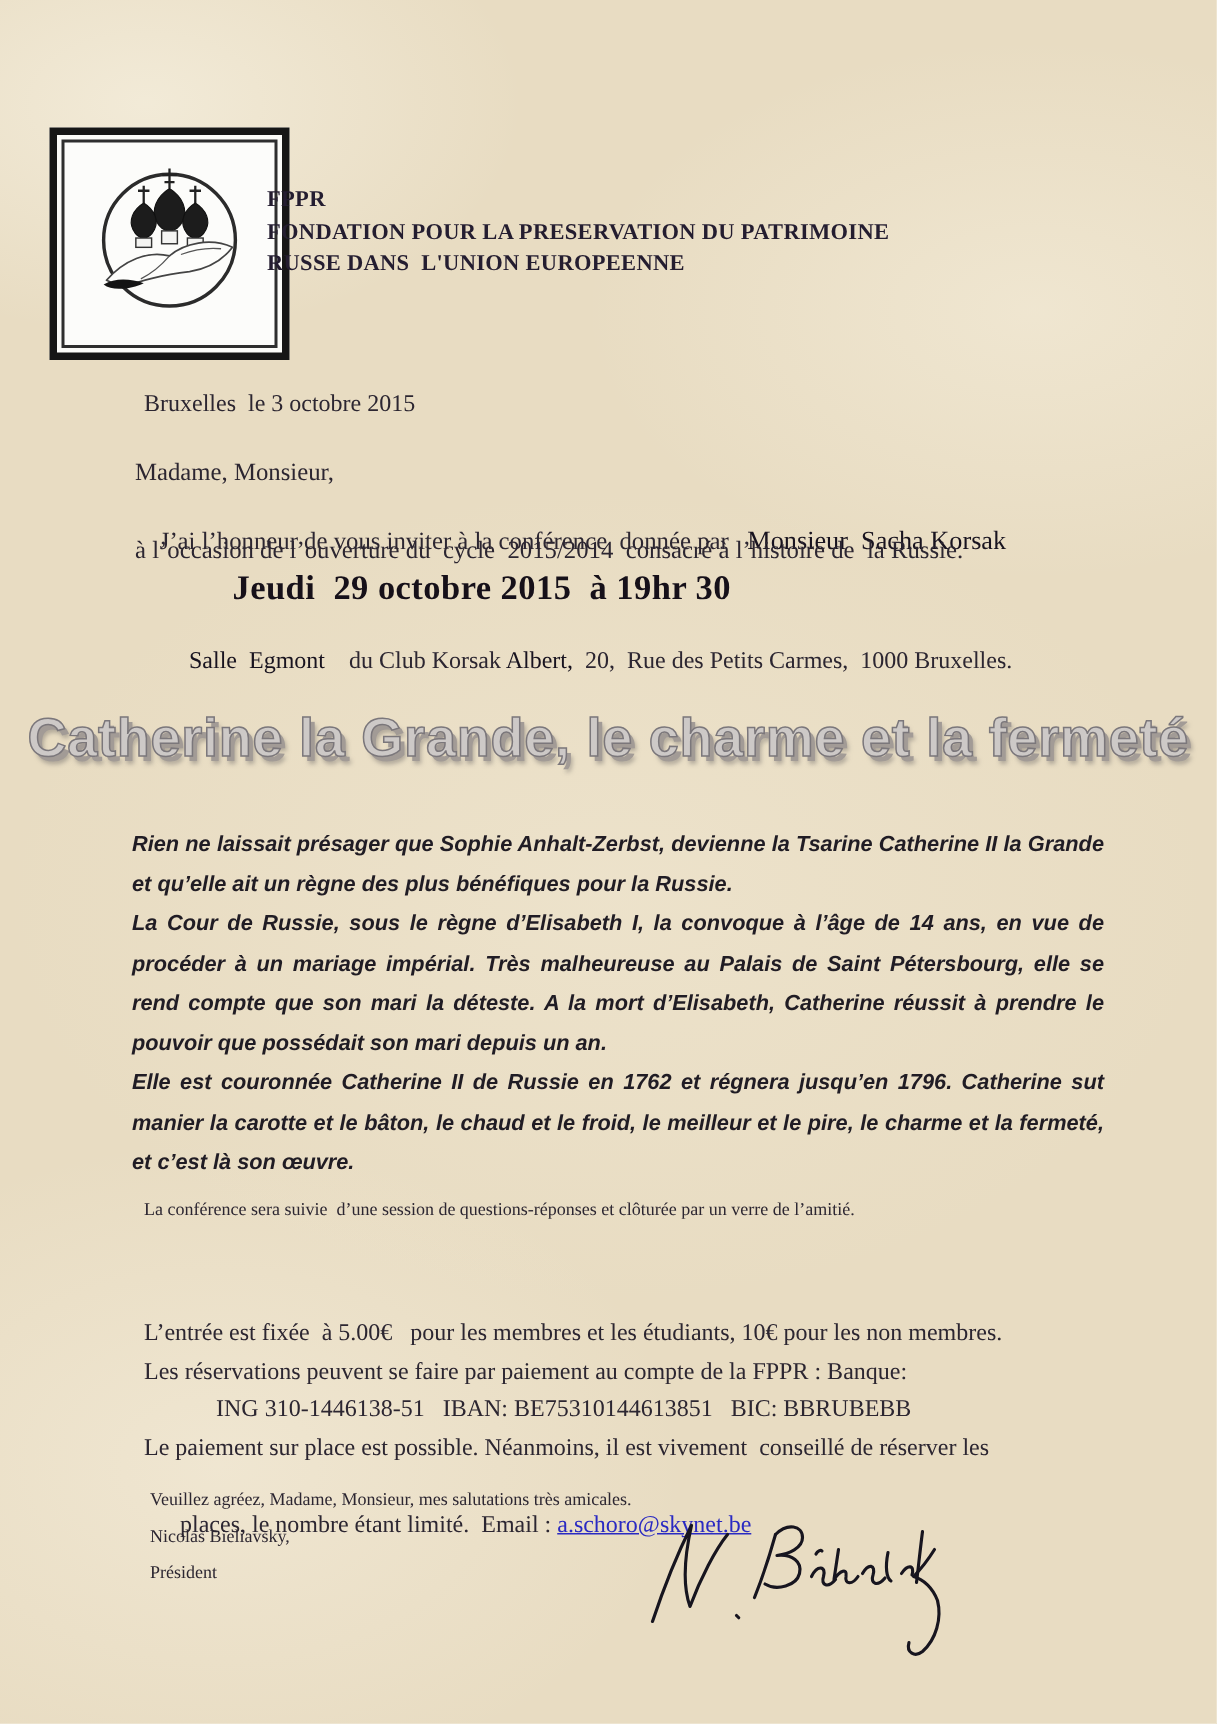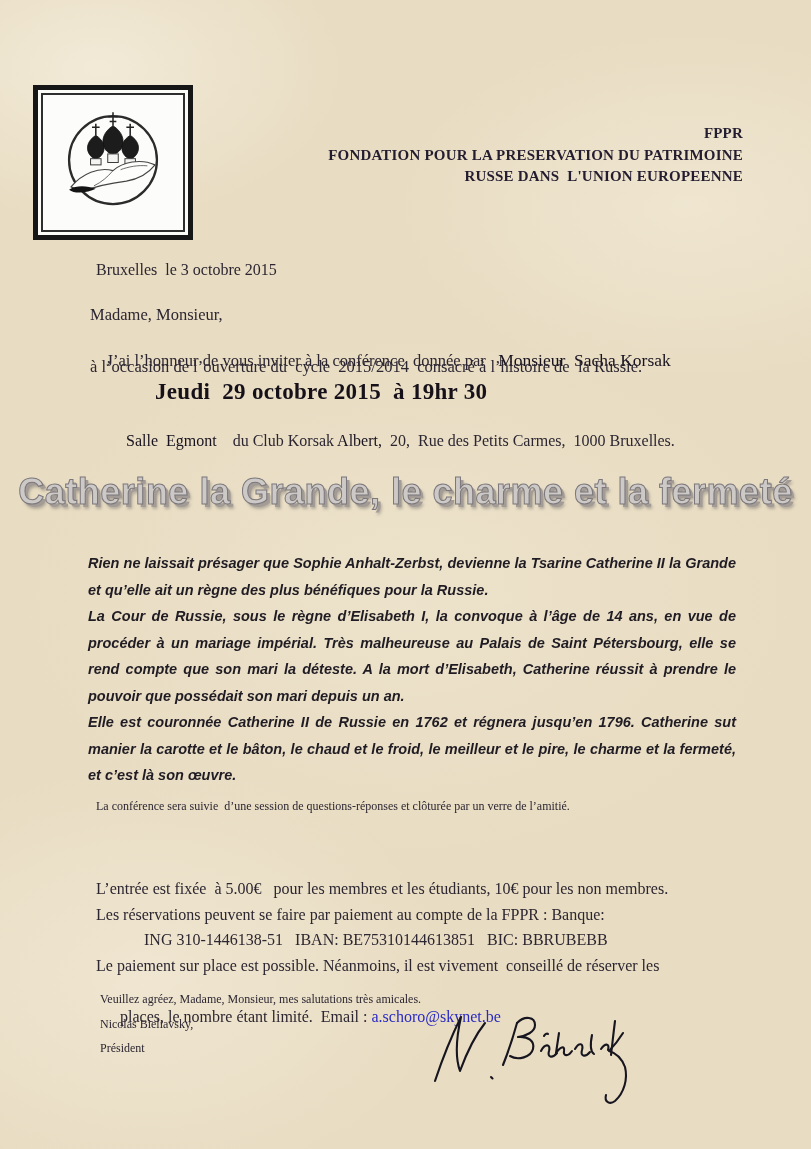--- a/index.html
+++ b/index.html
@@ -21,21 +21,21 @@
   .logo-box{
     position:absolute;left:33px;top:85px;width:144px;height:139px;
     border:5px solid #161616;background:#fbfbf8;padding:3px;
   }
   .logo-inner{
     width:100%;height:100%;box-sizing:border-box;border:2px solid #2e2e2e;
     background:#fcfcfa;display:flex;align-items:center;justify-content:center;
   }
   
   .org-header{
-    position:absolute;left:178px;top:123px;width:565px;text-align:right;
+    position:absolute;left:178px;top:123px;width:565px;text-align:left;
     font-weight:bold;font-size:15px;line-height:21.5px;letter-spacing:.2px;color:#241d30;
   }
   
   .date-line{position:absolute;left:96px;top:261px;font-size:16px;}
   .salutation{position:absolute;left:90px;top:305px;font-size:16.5px;}
   .invite1{position:absolute;left:90px;top:330px;font-size:16.5px;}
   .invite1 .b{font-size:17.5px;color:#18131f;}
   .invite2{position:absolute;left:90px;top:357px;font-size:16.5px;}
   .event{position:absolute;left:155px;top:379px;font-size:23px;font-weight:bold;color:#161019;letter-spacing:.3px;}
   .venue{position:absolute;left:110px;top:414px;font-size:16px;}
@@ -52,21 +52,21 @@
   .lead{
     position:absolute;left:88px;top:550px;width:648px;
     font-family:"Liberation Sans", sans-serif;font-style:italic;font-weight:bold;
     font-size:14.5px;line-height:26.5px;text-align:justify;color:#201c24;
   }
   .lead p{margin:0;}
   
   .conf-note{position:absolute;left:96px;top:793px;width:652px;font-size:12px;line-height:26px;}
   .fees{position:absolute;left:96px;top:876px;font-size:16px;line-height:25.5px;}
   .fees .bank{padding-left:48px;}
-  .email{color:#2a2ac2;cursor:pointer;}
+  .email{color:#2a2ac2;text-decoration:underline;cursor:pointer;}
   
   .closing{position:absolute;left:100px;top:987px;font-size:12px;line-height:24.5px;}
   .signature{position:absolute;left:425px;top:1005px;width:230px;height:102px;}
 </style>
 </head>
 <body>
 
 <div class="page">
 
   <div class="logo-box">

